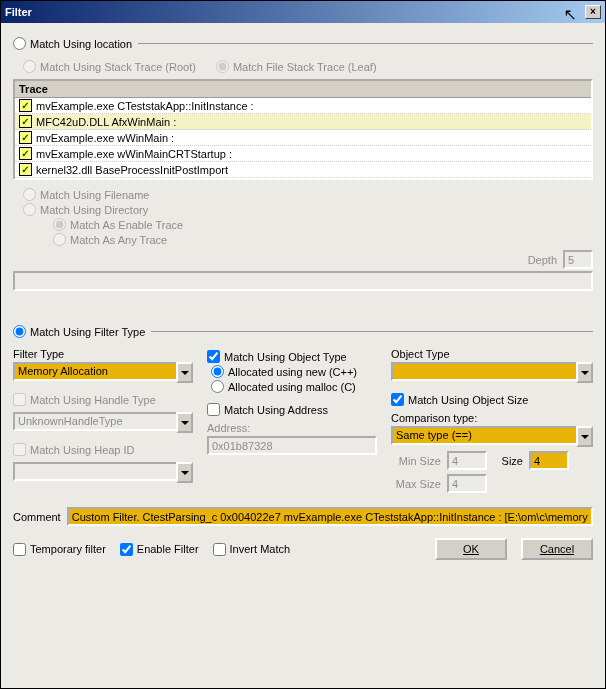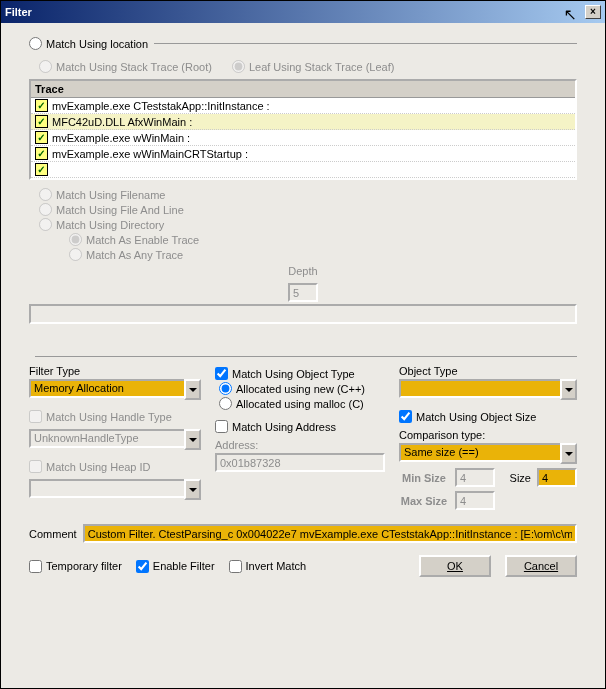--- a/index.html
+++ b/index.html
@@ -1,46 +1,46 @@
 <!DOCTYPE html>
 <html><head>
 <meta charset="utf-8">
 <style>
 * { box-sizing: border-box; font-family: "Tahoma", "MS Sans Serif", sans-serif; font-size: 11px; }
 body { margin: 0; background: #fff; }
 .window { width: 606px; height: 689px; background: #eceae5; border: 1px solid #000; position: relative; box-shadow: 2px 2px 4px rgba(0,0,0,.4); }
 .titlebar { height: 22px; background: linear-gradient(to right, #0a246a, #a6caf0); color: #fff; display: flex; align-items: center; padding: 4px 4px; font-weight: bold; }
 .titlebar .title { flex: 1; }
 .closebtn { width: 16px; height: 14px; background: #d4d0c8; border: 1px solid #fff; border-right-color: #404040; border-bottom-color: #404040; color: #000; font-weight: bold; text-align: center; line-height: 11px; cursor: pointer; font-size:10px;}
-.body { padding: 8px 28px; }
+.body { padding: 8px 12px; }
 .groupline { display: flex; align-items: center; margin: 4px 0 6px; }
 .groupline .line { flex: 1; height: 1px; background: #999; margin-left: 6px; }
 .radio, .check { display: flex; align-items: center; gap: 4px; margin: 2px 0; }
 .radio input, .check input { margin: 0; }
 .disabled { color: #8d8d8d; }
 .tracebox { border: 2px inset #fff; background: #fff; margin: 4px 0 8px; }
 .tracehdr { background: #d4d0c8; border-bottom: 1px solid #999; padding: 2px 4px; font-weight: bold; }
 .tracerow { display: flex; align-items: center; padding: 1px 4px; border-bottom: 1px dotted #ccc; }
 .tracerow:nth-child(3) { background: #f5f3c6; }
 .chk { width: 13px; height: 13px; border: 1px solid #000; background: #ffff80; margin-right: 4px; display:inline-flex; align-items:center; justify-content:center; font-size:10px; color:#060; font-weight:bold; }
 .indent { margin-left: 30px; }
-.depthrow { display: flex; justify-content: flex-end; align-items: center; gap: 6px; margin-top: 4px; flex-direction: column; }
+.depthrow { display: flex; justify-content: flex-end; align-items: center; gap: 6px; margin-top: 4px; }
 .txt { border: 2px inset #fff; background: #eab308; padding: 1px 3px; height: 19px; }
 .txt.dis { background: #eceae5; color: #8d8d8d; }
 .emptybar { height: 20px; border: 2px inset #fff; background: #eceae5; margin-top: 2px; }
 .cols { display: flex; gap: 14px; align-items: flex-start; margin-top: 8px; }
 .col { flex: 1; }
 .lbl { margin-bottom: 2px; display: block; }
 .combo { display: flex; height: 21px; }
 .combo .txt { flex: 1; border-right: 0; }
 .combo .btn { width: 17px; border: 2px outset #fff; background: #d4d0c8; display:flex; align-items:center; justify-content:center; }
 .combo.dis .txt { background:#eceae5; color:#8d8d8d; }
 .section { margin-top: 10px; }
 .sizerow { display:flex; gap:6px; align-items:center; margin-top:4px; }
-.sizerow .lblsm { width:50px; color:#8d8d8d; text-align:center;font-weight:bold; }
+.sizerow .lblsm { width:50px; color:#8d8d8d; text-align:right; }
 .sizerow .txt { width:40px; }
 .commentrow { display:flex; align-items:center; gap:6px; margin-top:14px; }
 .commentrow .txt { flex:1; }
 .footer { display:flex; align-items:center; margin-top:12px; gap:14px; }
 .footer .spacer { flex:1; }
 .pushbtn { width:72px; height:22px; border:2px outset #fff; background:#d4d0c8; text-align:center; line-height:18px; cursor:pointer;text-decoration:underline; }
 svg.arrow { width:8px; height:8px; }
 .cursor { position:absolute; top:4px; right:28px; font-size:16px; color:#000; pointer-events:none; }
 </style>
 </head>
@@ -62,21 +62,21 @@
       <span class="line"></span>
     </div>
 
     <div style="display:flex; gap:20px; margin:4px 0 4px 10px;">
       <label class="radio disabled">
           <input type="radio" disabled="" style="">
           <span>Match Using Stack Trace (Root)</span>
         </label>
       <label class="radio disabled">
           <input type="radio" disabled="" checked="" style="">
-          <span>Leaf Using Stack Trace (Leaf)</span>
+          <span>Match File Stack Trace (Leaf)</span>
         </label>
     </div>
 
     <div class="tracebox">
       <div class="tracehdr">Trace</div>
       <div class="tracerow">
           <span class="chk">✓</span>
           <span>mvExample.exe CTeststakApp::InitInstance :</span>
         </div>
       <div class="tracerow">
@@ -86,31 +86,28 @@
       <div class="tracerow">
           <span class="chk">✓</span>
           <span>mvExample.exe wWinMain :</span>
         </div>
       <div class="tracerow">
           <span class="chk">✓</span>
           <span>mvExample.exe wWinMainCRTStartup :</span>
         </div>
       <div class="tracerow">
           <span class="chk">✓</span>
+          <span>kernel32.dll BaseProcessInitPostImport</span>
         </div>
     </div>
 
     <div style="margin-left:10px;">
       <label class="radio disabled">
           <input type="radio" disabled="" style="">
           <span>Match Using Filename</span>
-        </label>
-      <label class="radio disabled">
-          <input type="radio" disabled="" style="">
-          <span>Match Using File And Line</span>
         </label>
       <label class="radio disabled">
           <input type="radio" disabled="" style="">
           <span>Match Using Directory</span>
         </label>
       <div class="indent">
         <label class="radio disabled">
             <input type="radio" disabled="" checked="" style="">
             <span>Match As Enable Trace</span>
           </label>
@@ -123,20 +120,24 @@
 
     <div class="depthrow">
       <span class="disabled">Depth</span>
       <input class="txt dis" style="width: 30px;" value="5">
     </div>
     <div class="emptybar"></div>
 
     <div style="height:28px"></div>
 
     <div class="groupline">
+      <label class="radio">
+          <input type="radio" checked="" style="">
+          <span>Match Using Filter Type</span>
+        </label>
       <span class="line"></span>
     </div>
 
     <div class="cols">
       <div class="col" style="max-width:180px">
         <span class="lbl">Filter Type</span>
         <div class="combo">
           <div class="txt">Memory Allocation</div>
           <div class="btn">
               <svg class="arrow" viewBox="0 0 8 8">
@@ -207,21 +208,21 @@
               </svg>
             </div>
         </div>
         <div class="section">
           <label class="check">
               <input type="checkbox" checked="" style="">
               <span>Match Using Object Size</span>
             </label>
           <span class="lbl" style="margin-top:6px">Comparison type:</span>
           <div class="combo">
-            <div class="txt">Same size (==)</div>
+            <div class="txt">Same type (==)</div>
             <div class="btn">
                 <svg class="arrow" viewBox="0 0 8 8">
                   <polygon points="0,2 8,2 4,6" fill="#000"></polygon>
                 </svg>
               </div>
           </div>
           <div class="sizerow">
             <span class="lblsm">Min Size</span>
             <input class="txt dis" value="4" style="">
             <span style="width:30px;text-align:right">Size</span>

